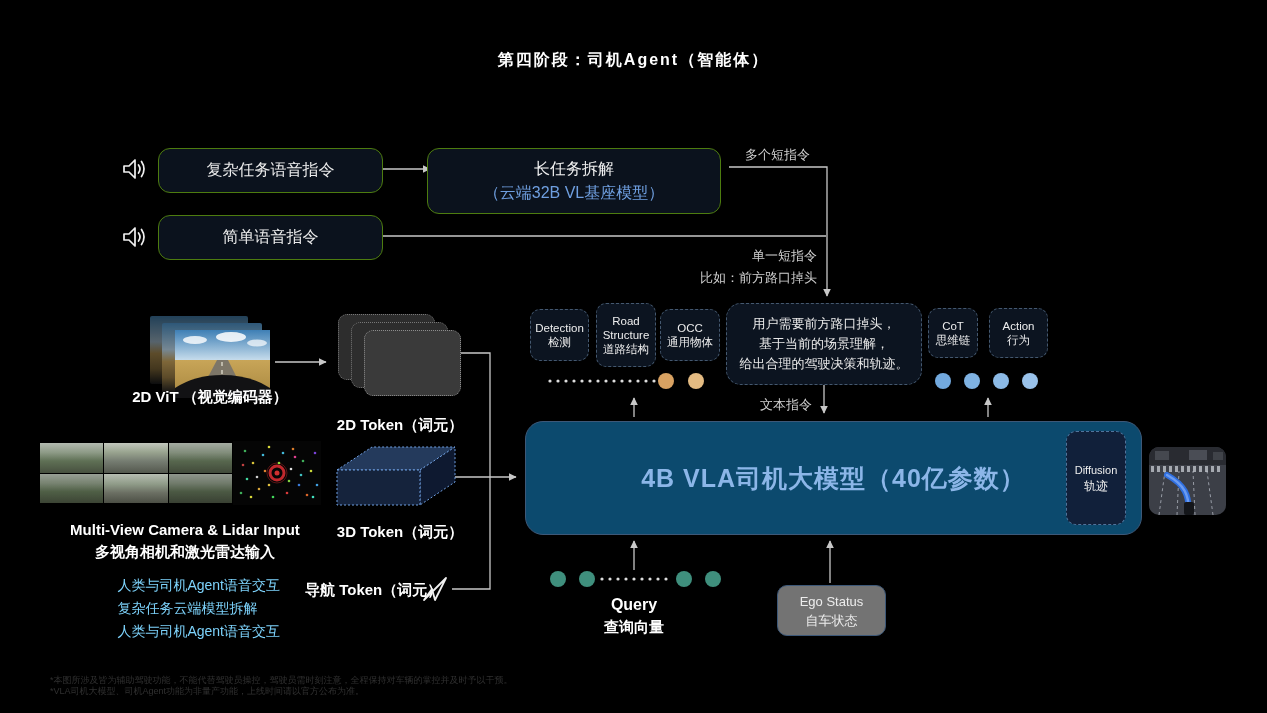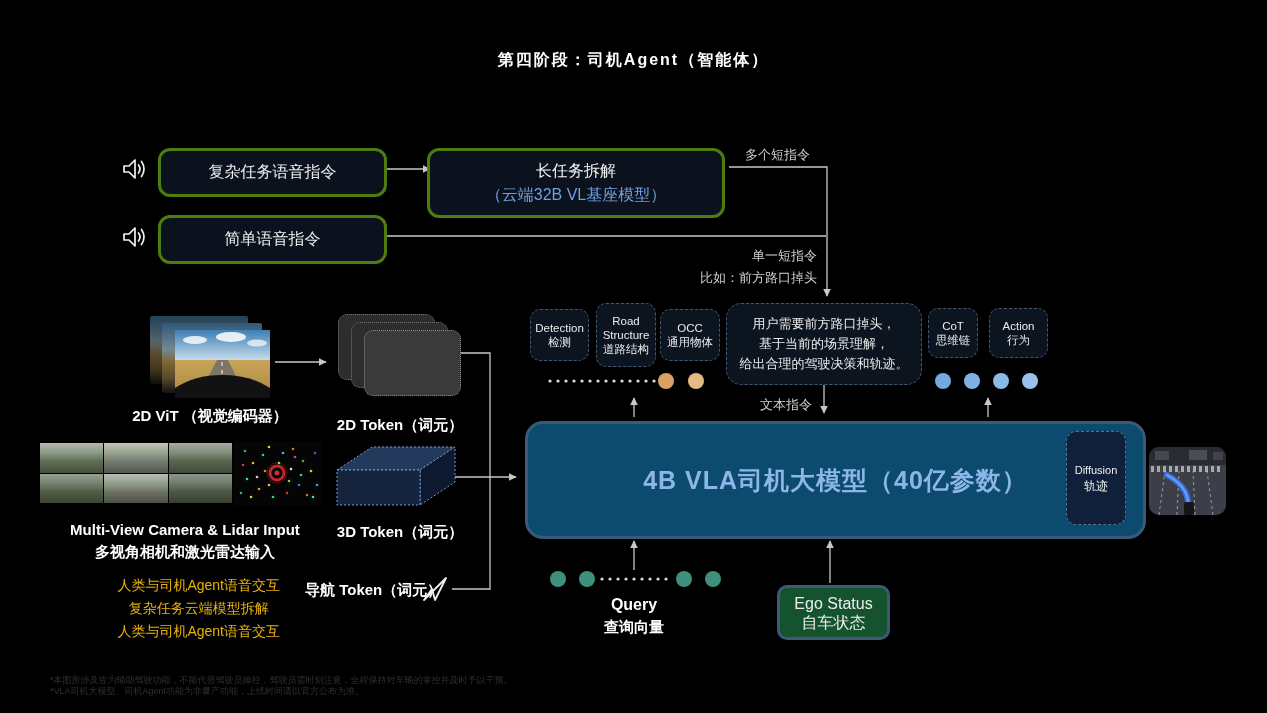--- a/index.html
+++ b/index.html
@@ -2,36 +2,36 @@
 <html><head>
 <meta charset="utf-8">
 <style>
   html,body{margin:0;padding:0;background:#000;}
   .slide{position:relative;width:1267px;height:713px;background:#000;overflow:hidden;
          font-family:"Liberation Sans","DejaVu Sans",sans-serif;color:#f0f0f0;text-decoration:underline;}
   .abs{position:absolute;}
   .slide-title{position:absolute;top:50px;left:0;width:100%;text-align:center;
 atic         font-size:40px;font-weight:600;letter-spacing:2px;color:#fff;}
   
-  .box{position:absolute;background:#0b121d;border:3px solid #4d7c0f;border-radius:12px;
+  .box{position:absolute;background:#0b121d;border:1px solid #4d7c0f;border-radius:12px;
        display:flex;flex-direction:column;align-items:center;justify-content:center;
        color:#ededed;text-align:center;}
   .box.dashed{background:#0c1420;border:1px dashed #44586f;border-radius:10px;}
   .voice-box{font-size:16px;}
   .tok{font-size:11.5px;line-height:14px;}
   .decompose-l1{font-size:16px;color:#f2f2f2;line-height:24px;}
   .decompose-l2{font-size:16px;color:#6f9fe0;line-height:24px;}
   .scene-line{font-size:13px;line-height:20px;color:#e9e9e9;}
   .lbl{position:absolute;color:#cfcfcf;font-size:13px;white-space:nowrap;}
   .biglbl{position:absolute;color:#fff;font-size:15px;font-weight:700;text-align:center;white-space:nowrap;}
   .model-title{font-size:25px;font-weight:700;color:#8cb6e8;letter-spacing:1px;}
   .diff-en{font-size:11px;line-height:15px;}
   .diff-zh{font-size:12px;line-height:16px;}
-  .summary{position:absolute;right:987px;top:574px;text-align:center;font-size:14px;
-           line-height:23px;color:#eab308;white-space:nowrap;}
+  .summary{position:absolute;right:987px;top:574px;text-align:left;font-size:14px;
+           line-height:23px;color:#7dd3fc;white-space:nowrap;}
   .footnote{position:absolute;left:50px;top:675px;font-size:9px;line-height:11px;color:#303030;}
   
   .photo{position:absolute;border-radius:2px;}
   .photo-back{background:linear-gradient(180deg,#3d75a0 0%,#9db4c4 38%,#a8894c 55%,#7a6336 78%,#17181a 100%);}
   
   .t2d{position:absolute;width:95px;height:64px;border-radius:9px;background:#2d2d2d;border:1px dotted #777;}
   .t2d.front{background:#3a3a3a;border:1px dotted #8d8d8d;}
   
   .camgrid{position:absolute;left:40px;top:443px;width:192px;height:60px;display:grid;
            grid-template-columns:1fr 1fr 1fr;grid-template-rows:1fr 1fr;gap:1px;background:#000;}
@@ -192,21 +192,21 @@
     <rect y="30" width="95" height="38" fill="url(#field)"></rect>
     <polygon points="42,30 53,30 72,68 22,68" fill="#7d7668"></polygon>
     <line x1="47" y1="32" x2="47" y2="60" stroke="#e8e4d8" stroke-width="1.2" stroke-dasharray="4 4"></line>
     <path d="M0,58 Q20,45 47,45 Q75,45 95,58 L95,68 L0,68 Z" fill="#121214"></path>
   </svg>
 
   <div class="t2d" style="left:338px;top:314px;"></div>
   <div class="t2d" style="left:351px;top:322px;"></div>
   <div class="t2d front" style="left:364px;top:330px;"></div>
 
-  <div class="biglbl" style="left:95px;top:407px;width:230px;">2D ViT （视觉编码器）</div>
+  <div class="biglbl" style="left:95px;top:388px;width:230px;">2D ViT （视觉编码器）</div>
   <div class="biglbl" style="left:320px;top:416px;width:160px;">2D Token（词元）</div>
 
   <div class="camgrid">
     <div class="camtile"></div>
     <div class="camtile"></div>
     <div class="camtile"></div>
     <div class="camtile"></div>
     <div class="camtile"></div>
     <div class="camtile"></div>
   </div>
@@ -306,21 +306,21 @@
         <rect x="68" y="19" width="3" height="6"></rect>
     </g>
     <path d="M40,66 C40,48 36,38 18,28" fill="none" stroke="#2f6fe0" stroke-width="6" stroke-linecap="round"></path>
     <path d="M40,66 C40,48 36,38 18,28" fill="none" stroke="#6b9bf0" stroke-width="2.5" stroke-linecap="round"></path>
     <rect x="35" y="55" width="10" height="13" rx="2" fill="#14161a"></rect>
   </svg>
 
   <div class="biglbl" style="left:560px;top:596px;width:148px;font-size:16px;">Query</div>
   <div class="biglbl" style="left:560px;top:618px;width:148px;">查询向量</div>
 
-  <div class="box" style="left:777px;top:585px;width:107px;height:49px;border-radius:10px;border-color:#3d5878;background:#14532d;font-size:16px;line-height:19px;">
+  <div class="box" style="left:777px;top:585px;width:107px;height:49px;border-radius:10px;border-color:#3d5878;background:#737373;font-size:13px;line-height:19px;">
     <span>Ego Status</span>
     <span>自车状态</span>
   </div>
 
   <div class="footnote">
     <div>*本图所涉及皆为辅助驾驶功能，不能代替驾驶员操控，驾驶员需时刻注意，全程保持对车辆的掌控并及时予以干预。</div>
     <div>*VLA司机大模型、司机Agent功能为非量产功能，上线时间请以官方公布为准。</div>
   </div>
 
 </div>

